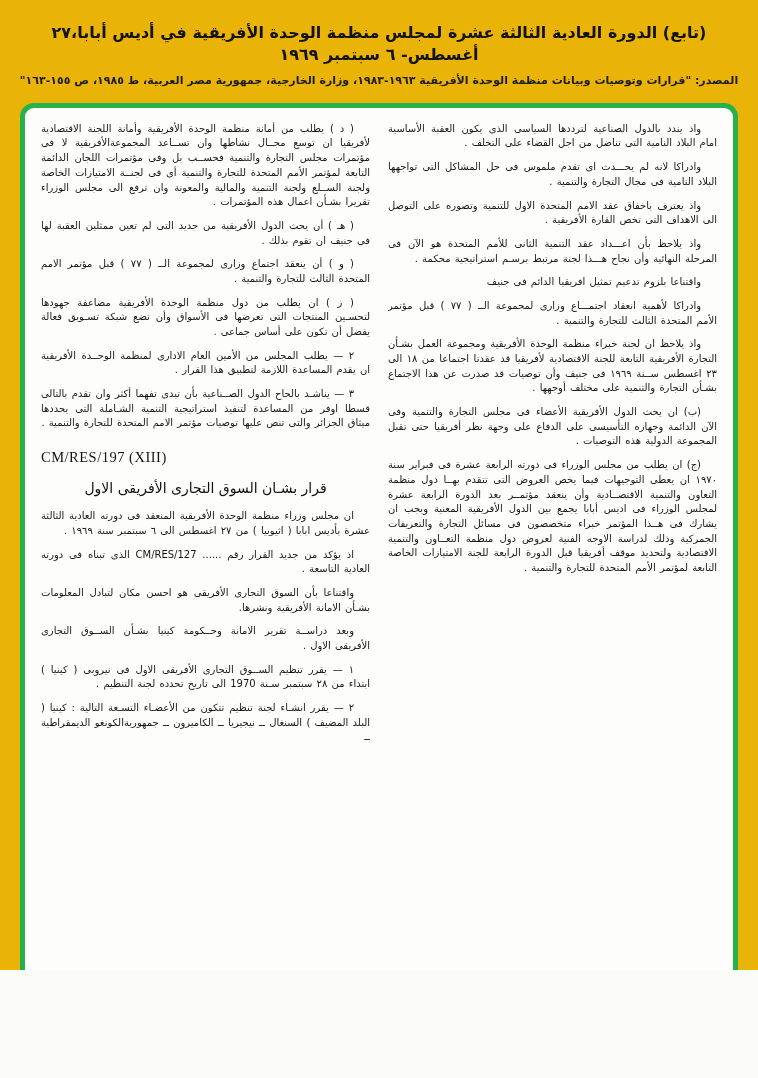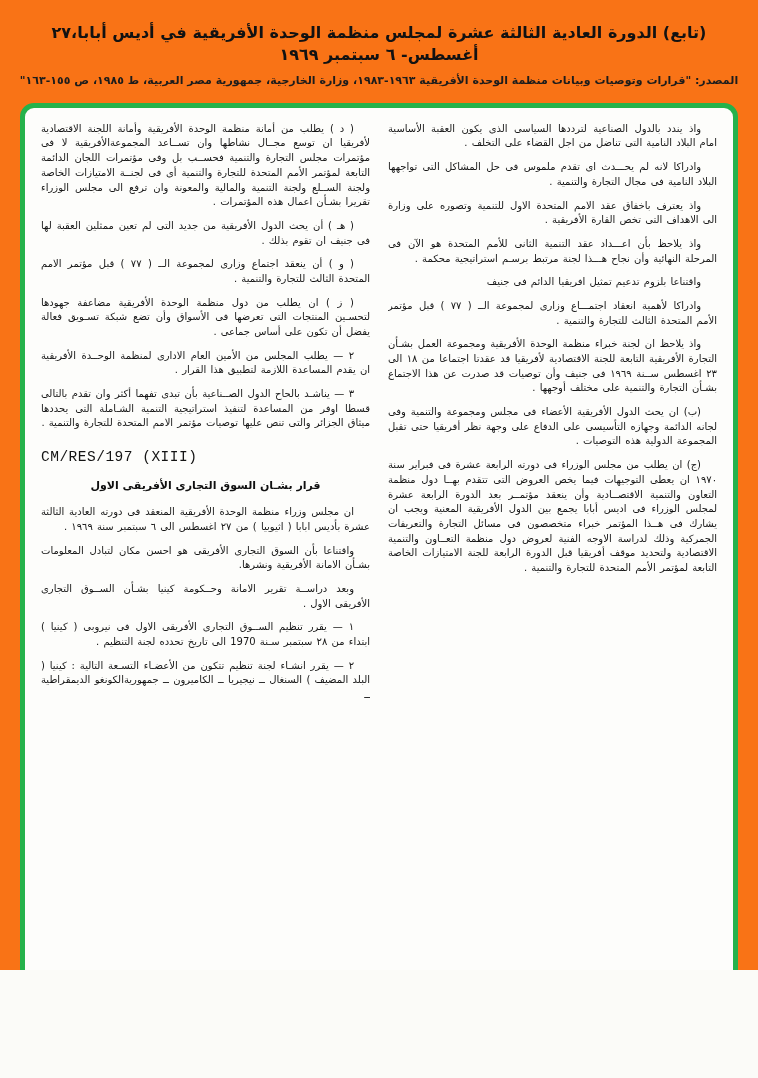--- a/index.html
+++ b/index.html
@@ -5,21 +5,21 @@
   * { margin: 0; padding: 0; box-sizing: border-box; }
   html, body {
     width: 758px;
     background: #fbfbf8;
     font-family: "DejaVu Sans", sans-serif;
   }
   .page {
     position: relative;
     width: 758px;
     height: 970px;
-    background: #f97316;
+    background: #eab308;
     overflow: hidden;
     direction: rtl;
   }
   
   .page-header {
     padding: 22px 18px 0 18px;
     text-align: center;
     color: #121212;
   }
   .header-title {
@@ -63,30 +63,30 @@
     color: #161616;
     line-height: 1.47;
     text-align: justify;
     text-indent: 16px;
     margin-bottom: 9px;
     word-spacing: 1px;
   }
   .res-number {
     direction: ltr;
     text-align: left;
-    font-family: Liberation Mono, monospace;
+    font-family: Liberation Serif, serif;
     font-size: 14.5px;
     font-weight: 400;
     color: #141414;
     margin: 18px 0 14px 0;
     letter-spacing: 0.5px;
   }
   .res-title {
-    font-size: 11px;
-    font-weight: 700;
+    font-size: 14px;
+    font-weight: 400;
     color: #101010;
     text-align: center;
     margin: 0 0 13px 0;
   }
   
   .page-footer {
     text-align: center;
     margin-top: 12px;
   }
   .page-number {
@@ -108,32 +108,32 @@
 
   <div class="green-box">
     <div class="columns">
 
       <section class="column col-right">
 
           <p class="para">واذ يندد بالدول الصناعية لترددها السياسى الذى يكون العقبة الأساسية امام البلاد النامية التى تناضل من اجل القضاء على التخلف .</p>
 
           <p class="para">وادراكا لانه لم يحـــدث اى تقدم ملموس فى حل المشاكل التى تواجهها البلاد النامية فى مجال التجارة والتنمية .</p>
 
-          <p class="para">واذ يعترف باخفاق عقد الامم المتحدة الاول للتنمية وتصوره على وزارة الى الاهداف التى تخص القارة الأفريقية .</p>
+          <p class="para">واذ يعترف باخفاق عقد الامم المتحدة الاول للتنمية وتصوره على التوصل الى الاهداف التى تخص القارة الأفريقية .</p>
 
           <p class="para">واذ يلاحظ بأن اعـــداد عقد التنمية الثانى للأمم المتحدة هو الآن فى المرحلة النهائية وأن نجاح هـــذا لجنة مرتبط برسـم استراتيجية محكمة .</p>
 
           <p class="para">واقتناعا بلزوم تدعيم تمثيل افريقيا الدائم فى جنيف</p>
 
           <p class="para">وادراكا لأهمية انعقاد اجتمـــاع وزارى لمجموعة الــ ( ٧٧ ) قبل مؤتمر الأمم المتحدة الثالث للتجارة والتنمية .</p>
 
           <p class="para">واذ يلاحظ ان لجنة خبراء منظمة الوحدة الأفريقية ومجموعة العمل بشـأن التجارة الأفريقية التابعة للجنة الاقتصادية لأفريقيا قد عقدتا اجتماعا من ١٨ الى ٢٣ اغسطس ســنة ١٩٦٩ فى جنيف وأن توصيات قد صدرت عن هذا الاجتماع بشـأن التجارة والتنمية على مختلف أوجهها .</p>
 
 
-          <p class="para">(ب) ان يحث الدول الأفريقية الأعضاء فى مجلس ومجموعة والتنمية وفى لجانه الدائمة وجهازه التأسيسى على الدفاع على وجهة نظر أفريقيا حتى تقبل المجموعة الدولية هذه التوصيات .</p>
+          <p class="para">(ب) ان يحث الدول الأفريقية الأعضاء فى مجلس التجارة والتنمية وفى الآن الدائمة وجهازه التأسيسى على الدفاع على وجهة نظر أفريقيا حتى تقبل المجموعة الدولية هذه التوصيات .</p>
 
           <p class="para">(ج) ان يطلب من مجلس الوزراء فى دورته الرابعة عشرة فى فبراير سنة ١٩٧٠ ان يعطى التوجيهات فيما يخص العروض التى تتقدم بهــا دول منظمة التعاون والتنمية الاقتصــادية وأن ينعقد مؤتمــر بعد الدورة الرابعة عشرة لمجلس الوزراء فى اديس أبابا يجمع بين الدول الأفريقية المعنية ويجب ان يشارك فى هــذا المؤتمر خبراء متخصصون فى مسائل التجارة والتعريفات الجمركية وذلك لدراسة الاوجه الفنية لعروض دول منظمة التعــاون والتنمية الاقتصادية ولتحديد موقف أفريقيا قبل الدورة الرابعة للجنة الامتيازات الخاصة التابعة لمؤتمر الأمم المتحدة للتجارة والتنمية .</p>
         </section>
 
       <section class="column col-left">
         <div>
 
             <p class="para">( د ) يطلب من أمانة منظمة الوحدة الأفريقية وأمانة اللجنة الاقتصادية لأفريقيا ان توسع مجــال نشاطها وان تســاعد المجموعةالأفريقية لا فى مؤتمرات مجلس التجارة والتنمية فحســب بل وفى مؤتمرات اللجان الدائمة التابعة لمؤتمر الأمم المتحدة للتجارة والتنمية أى فى لجنــة الامتيازات الخاصة ولجنة الســلع ولجنة التنمية والمالية والمعونة وان ترفع الى مجلس الوزراء تقريرا بشـأن اعمال هذه المؤتمرات .</p>
 
             <p class="para">( هـ ) أن يحث الدول الأفريقية من جديد التى لم تعين ممثلين العقبة لها فى جنيف ان تقوم بذلك .</p>
@@ -148,20 +148,21 @@
           </div>
 
         <div class="res-number">CM/RES/197 (XIII)</div>
 
         <h2 class="res-title">قرار بشـان السوق التجارى الأفريقى الاول</h2>
 
         <div>
 
             <p class="para">ان مجلس وزراء منظمة الوحدة الأفريقية المنعقد فى دورته العادية الثالثة عشرة بأديس ابابا ( اثيوبيا ) من ٢٧ اغسطس الى ٦ سبتمبر سنة ١٩٦٩ .</p>
 
+            <p class="para">اذ يؤكد من جديد القرار رقم ...... CM/RES/127 الذى تبناه فى دورته العادية التاسعة .</p>
 
             <p class="para">واقتناعا بأن السوق التجارى الأفريقى هو احسن مكان لتبادل المعلومات بشـأن الامانة الأفريقية ونشرها.</p>
 
             <p class="para">وبعد دراســة تقرير الامانة وحــكومة كينيا بشـأن الســوق التجارى الأفريقى الاول .</p>
 
             <p class="para">١ — يقرر تنظيم الســوق التجارى الأفريقى الاول فى نيروبى ( كينيا ) ابتداء من ٢٨ سبتمبر سـنة 1970 الى تاريخ تحدده لجنة التنظيم .</p>
 
             <p class="para">٢ — يقرر انشـاء لجنة تنظيم تتكون من الأعضـاء التسـعة التالية : كينيا ( البلد المضيف ) السنغال ــ نيجيريا ــ الكاميرون ــ جمهوريةالكونغو الديمقراطية ــ</p>
           </div>
       </section>

